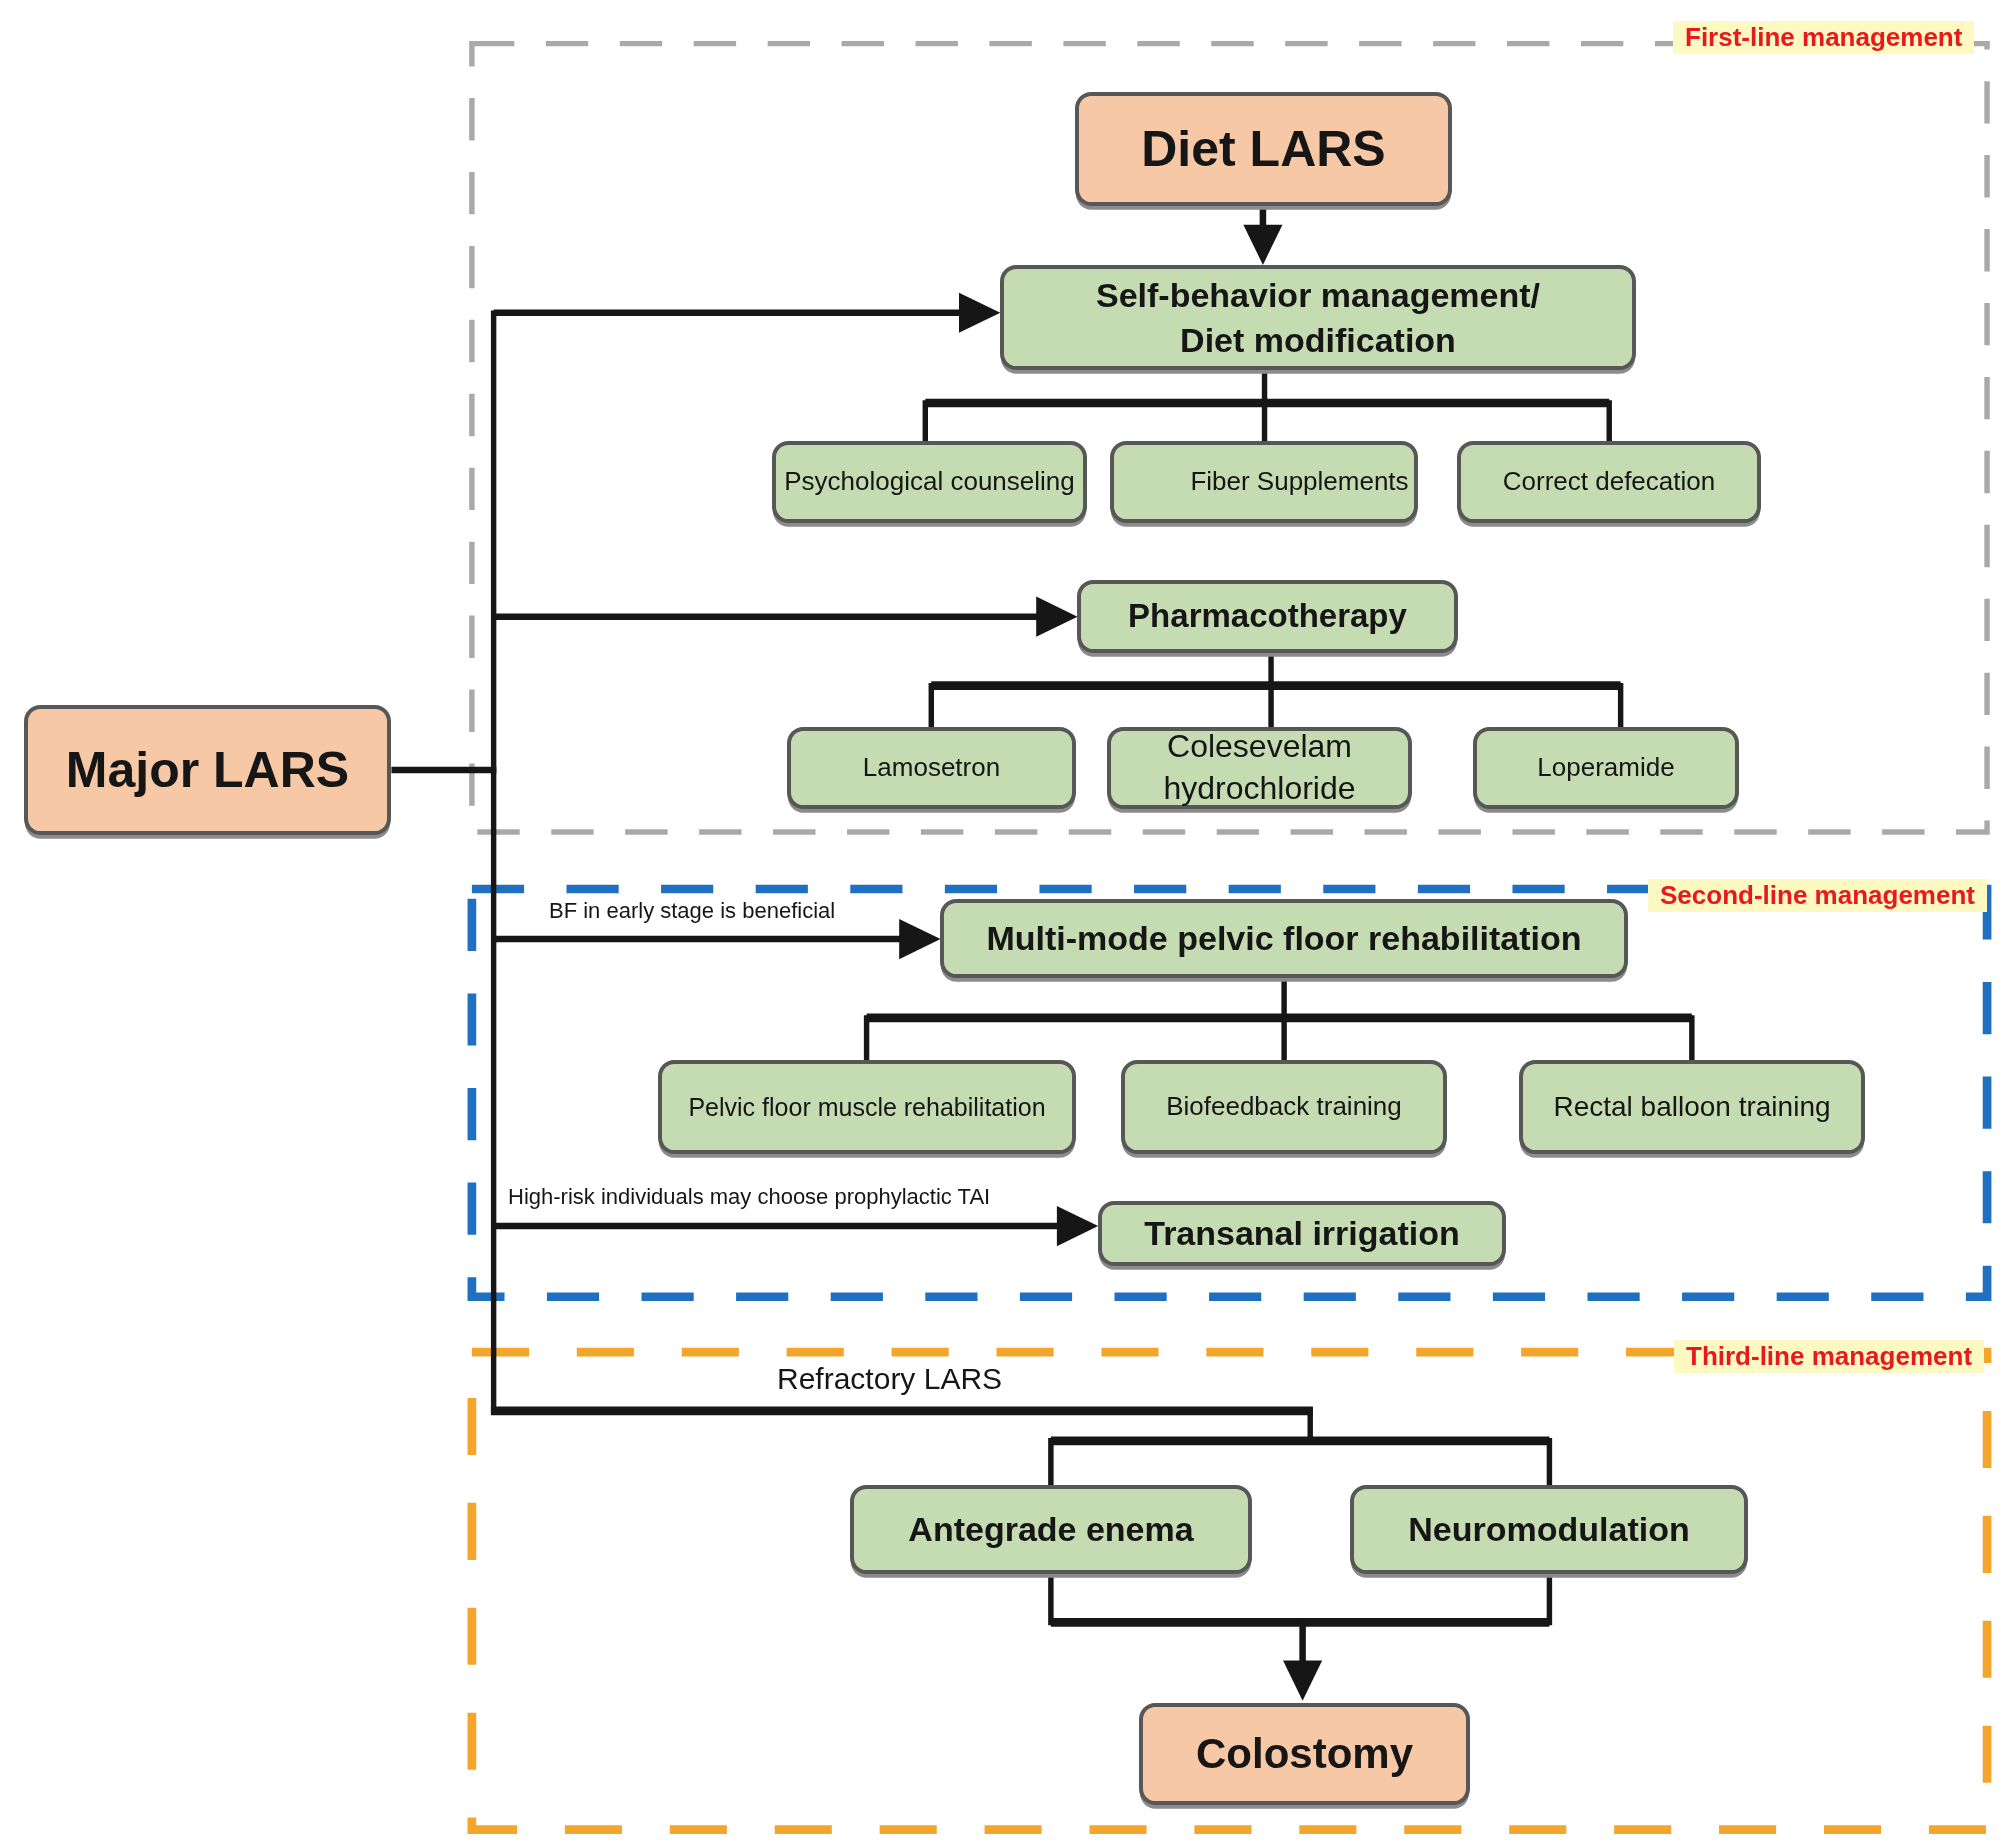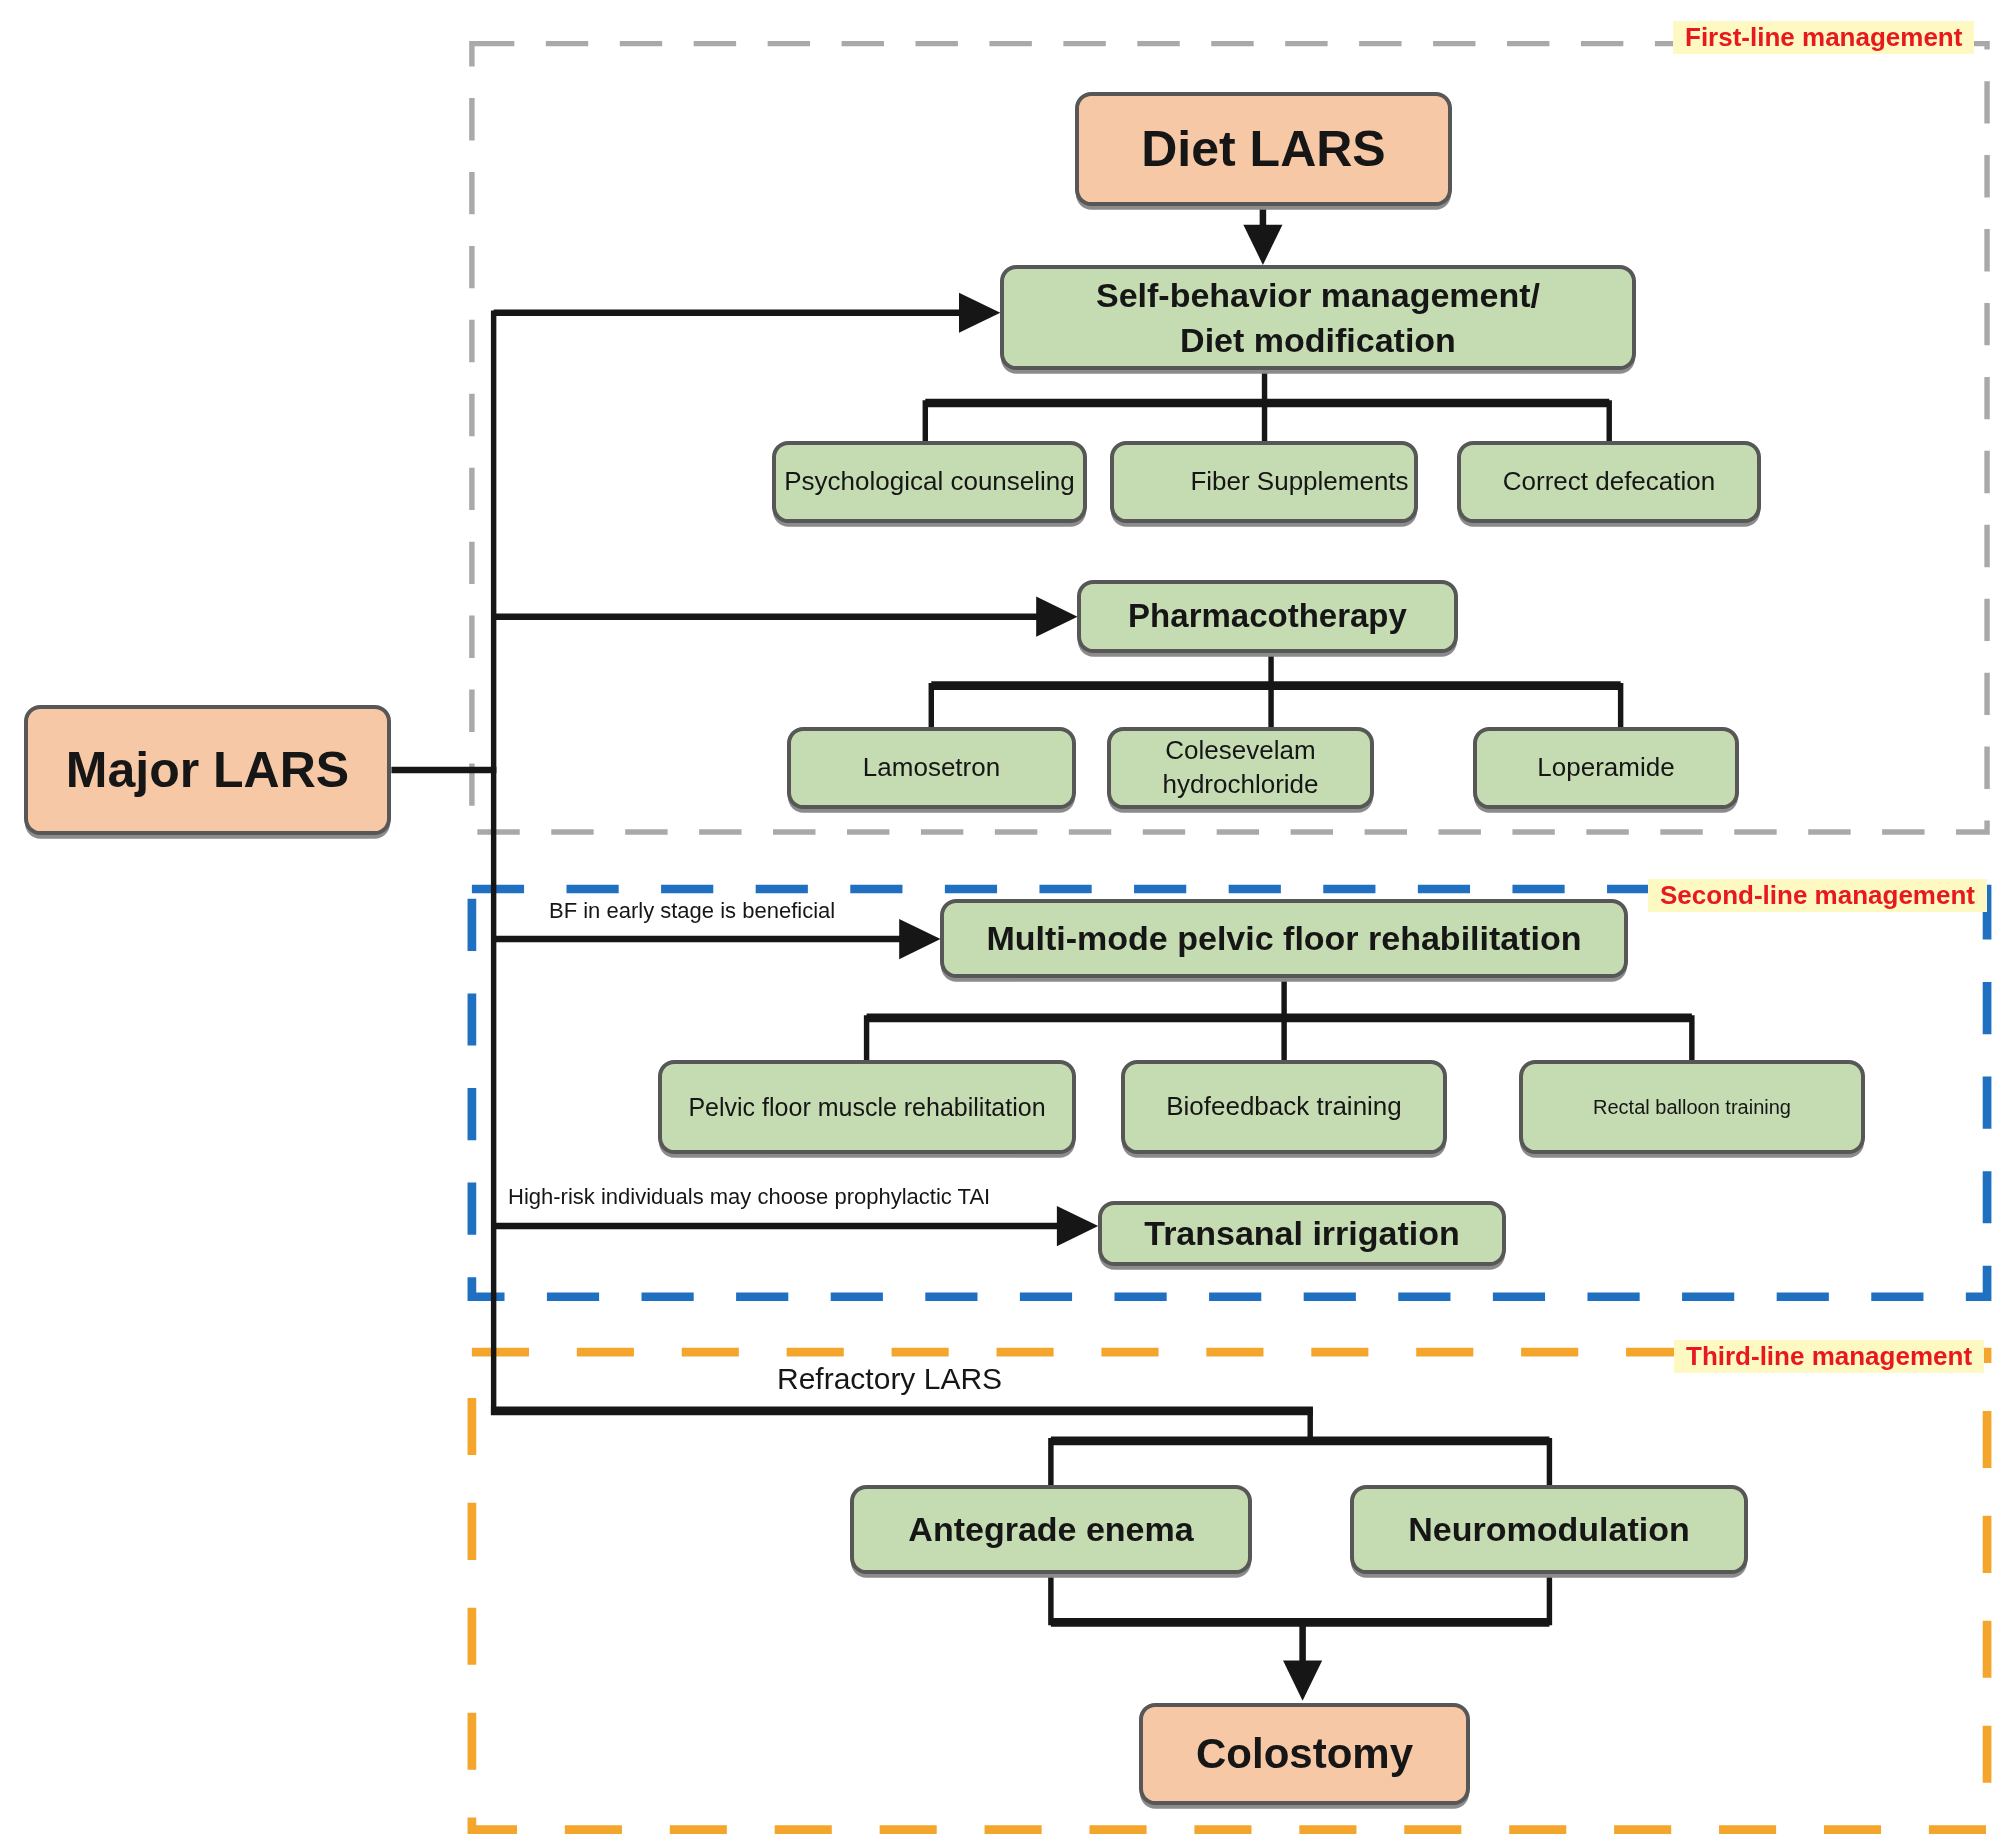--- a/index.html
+++ b/index.html
@@ -131,37 +131,37 @@
   </div>
   <div class="box green" style="left:1457px; top:441px; width:304px; height:82px; font-size:26px;">
     <span>Correct defecation</span>
   </div>
   <div class="box green hdr" style="left:1077px; top:580px; width:381px; height:73px; font-size:33px;">
     <span>Pharmacotherapy</span>
   </div>
   <div class="box green" style="left:787px; top:727px; width:289px; height:82px; font-size:26px;">
     <span>Lamosetron</span>
   </div>
-  <div class="box green" style="left:1107px; top:727px; width:267px; height:82px; font-size:26px;">
+  <div class="box green" style="left:1107px; top:727px; width:305px; height:82px; font-size:32px;">
     <span>Colesevelam hydrochloride</span>
   </div>
   <div class="box green" style="left:1473px; top:727px; width:266px; height:82px; font-size:26px;">
     <span>Loperamide</span>
   </div>
 
   <div class="box green hdr" style="left:940px; top:899px; width:688px; height:79px; font-size:34px;">
     <span>Multi-mode pelvic floor rehabilitation</span>
   </div>
   <div class="box green" style="left:658px; top:1060px; width:418px; height:94px; font-size:25px;">
     <span>Pelvic floor muscle rehabilitation</span>
   </div>
   <div class="box green" style="left:1121px; top:1060px; width:326px; height:94px; font-size:26px;">
     <span>Biofeedback training</span>
   </div>
-  <div class="box green" style="left:1519px; top:1060px; width:346px; height:94px; font-size:20px;">
+  <div class="box green" style="left:1519px; top:1060px; width:346px; height:94px; font-size:28px;">
     <span>Rectal balloon training</span>
   </div>
   <div class="box green hdr" style="left:1098px; top:1201px; width:408px; height:65px; font-size:34px;">
     <span>Transanal irrigation</span>
   </div>
 
   <div class="box green hdr" style="left:850px; top:1485px; width:402px; height:89px; font-size:34px;">
     <span>Antegrade enema</span>
   </div>
   <div class="box green hdr" style="left:1350px; top:1485px; width:398px; height:89px; font-size:34px;">

